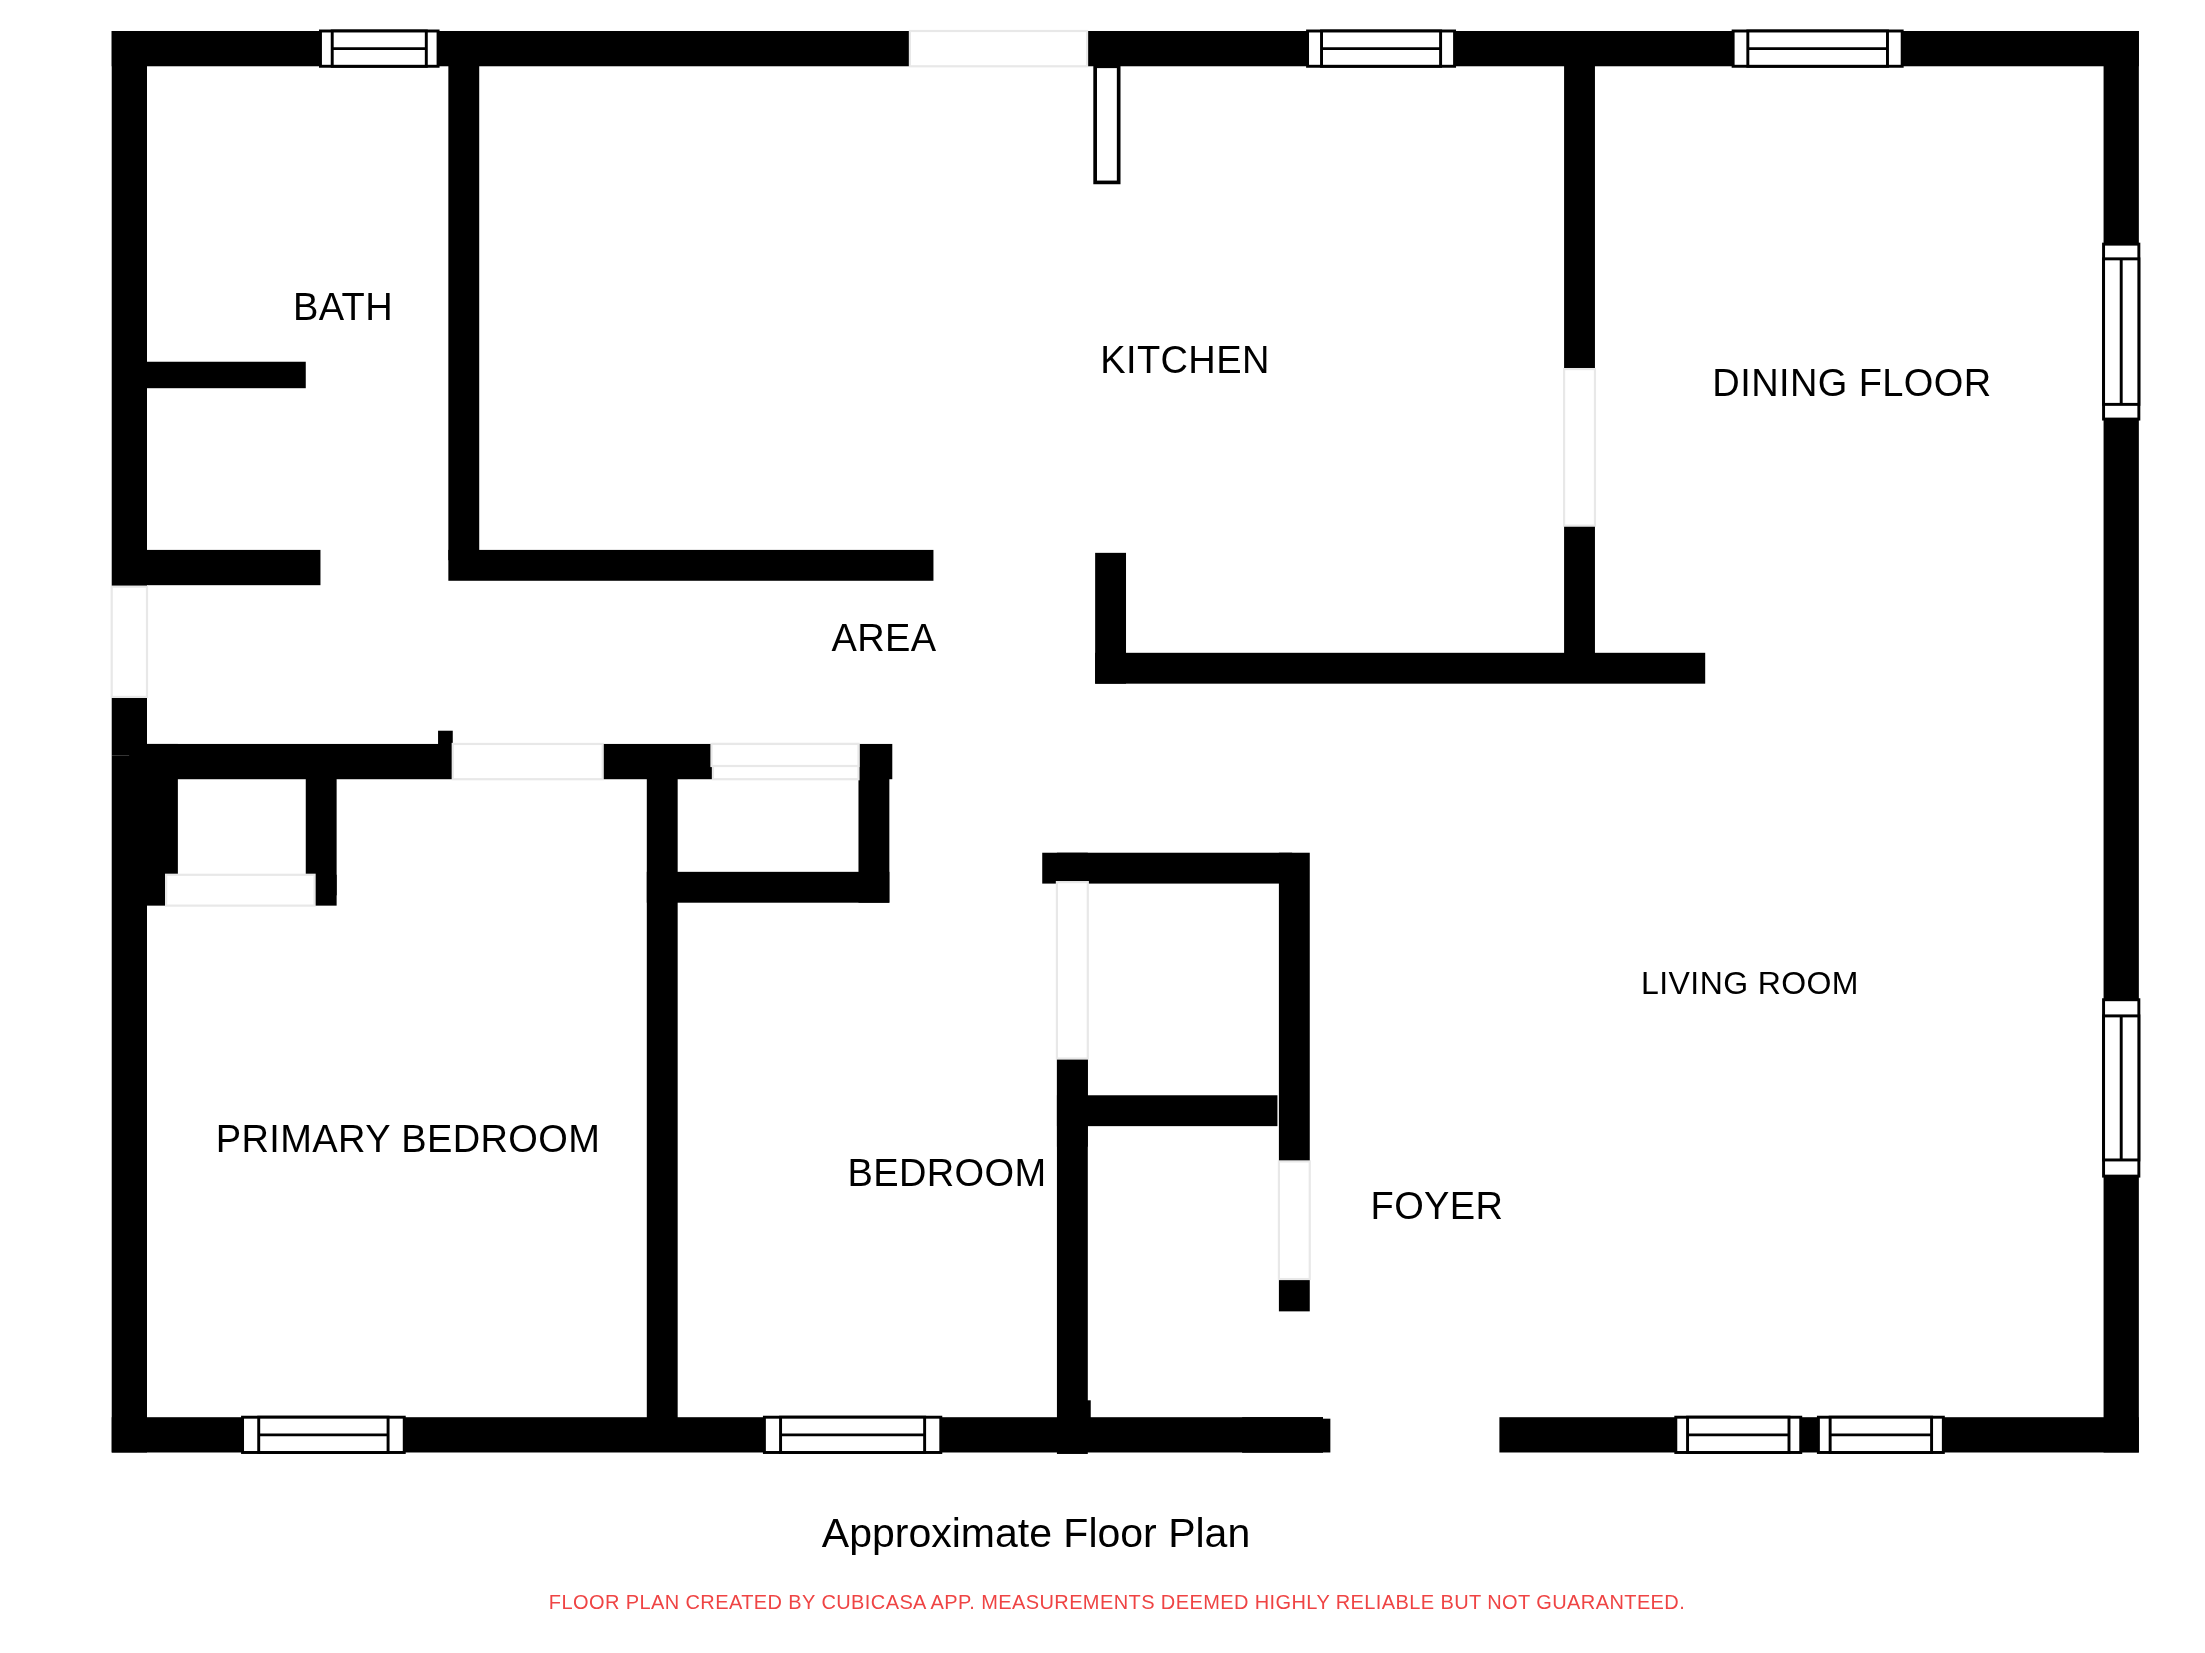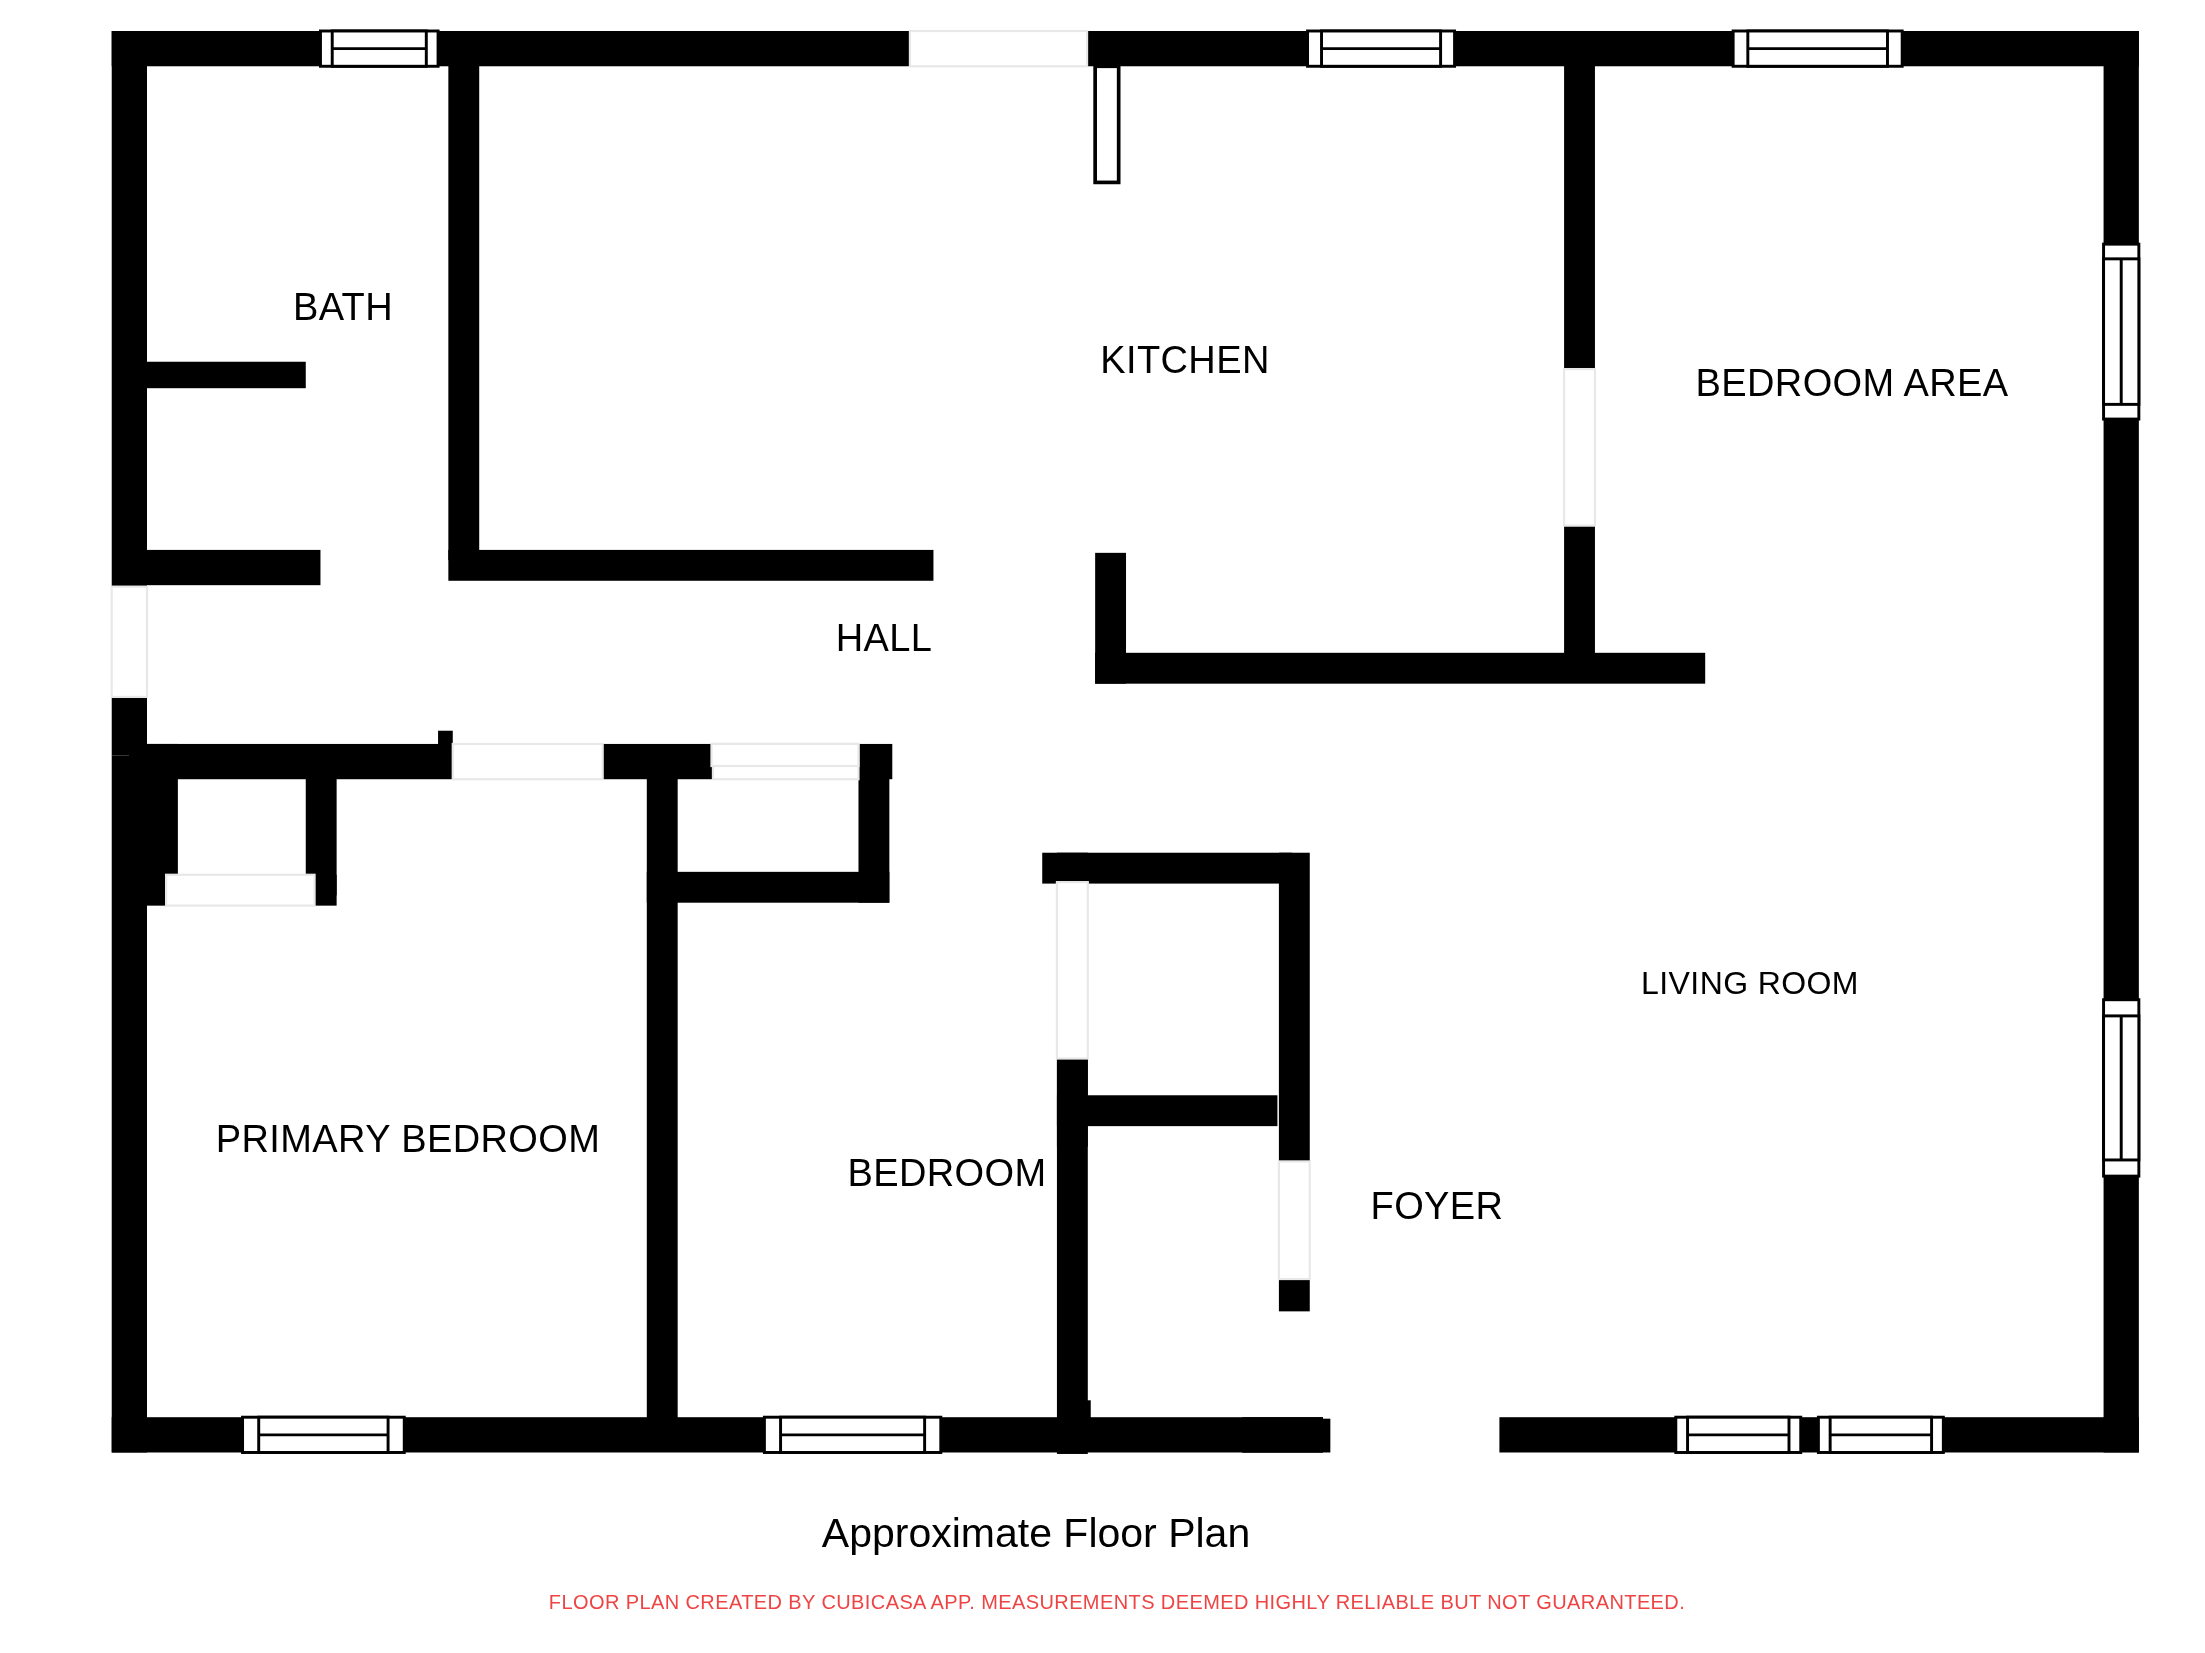--- a/index.html
+++ b/index.html
@@ -260,23 +260,23 @@
       </g>
 
     </g>
 
   </svg>
 
   <div class="room-label" style="left:176px; top:158px;" data-name="room-label-bath">BATH</div>
 
   <div class="room-label" style="left:1185px; top:360px; font-size:38px;" data-name="room-label-kitchen">KITCHEN</div>
 
-  <div class="room-label" style="left:1852px; top:383px; font-size:38px;" data-name="room-label-dining-area">BEDROOM AREA</div>
-
-  <div class="room-label" style="left:884px; top:638px; font-size:38px;" data-name="room-label-hall">HALL</div>
+  <div class="room-label" style="left:1852px; top:383px; font-size:38px;" data-name="room-label-dining-area">DINING FLOOR</div>
+
+  <div class="room-label" style="left:884px; top:638px; font-size:38px;" data-name="room-label-hall">AREA</div>
 
   <div class="room-label" style="left:1750px; top:983px; font-size:32px;" data-name="room-label-living-room">LIVING ROOM</div>
 
   <div class="room-label" style="left:408px; top:1139px; font-size:38px;" data-name="room-label-primary-bedroom">PRIMARY BEDROOM</div>
 
   <div class="room-label" style="left:947px; top:1173px; font-size:38px;" data-name="room-label-bedroom">BEDROOM</div>
 
   <div class="room-label" style="left:1437px; top:1206px; font-size:38px;" data-name="room-label-foyer">FOYER</div>
 
   <style>

